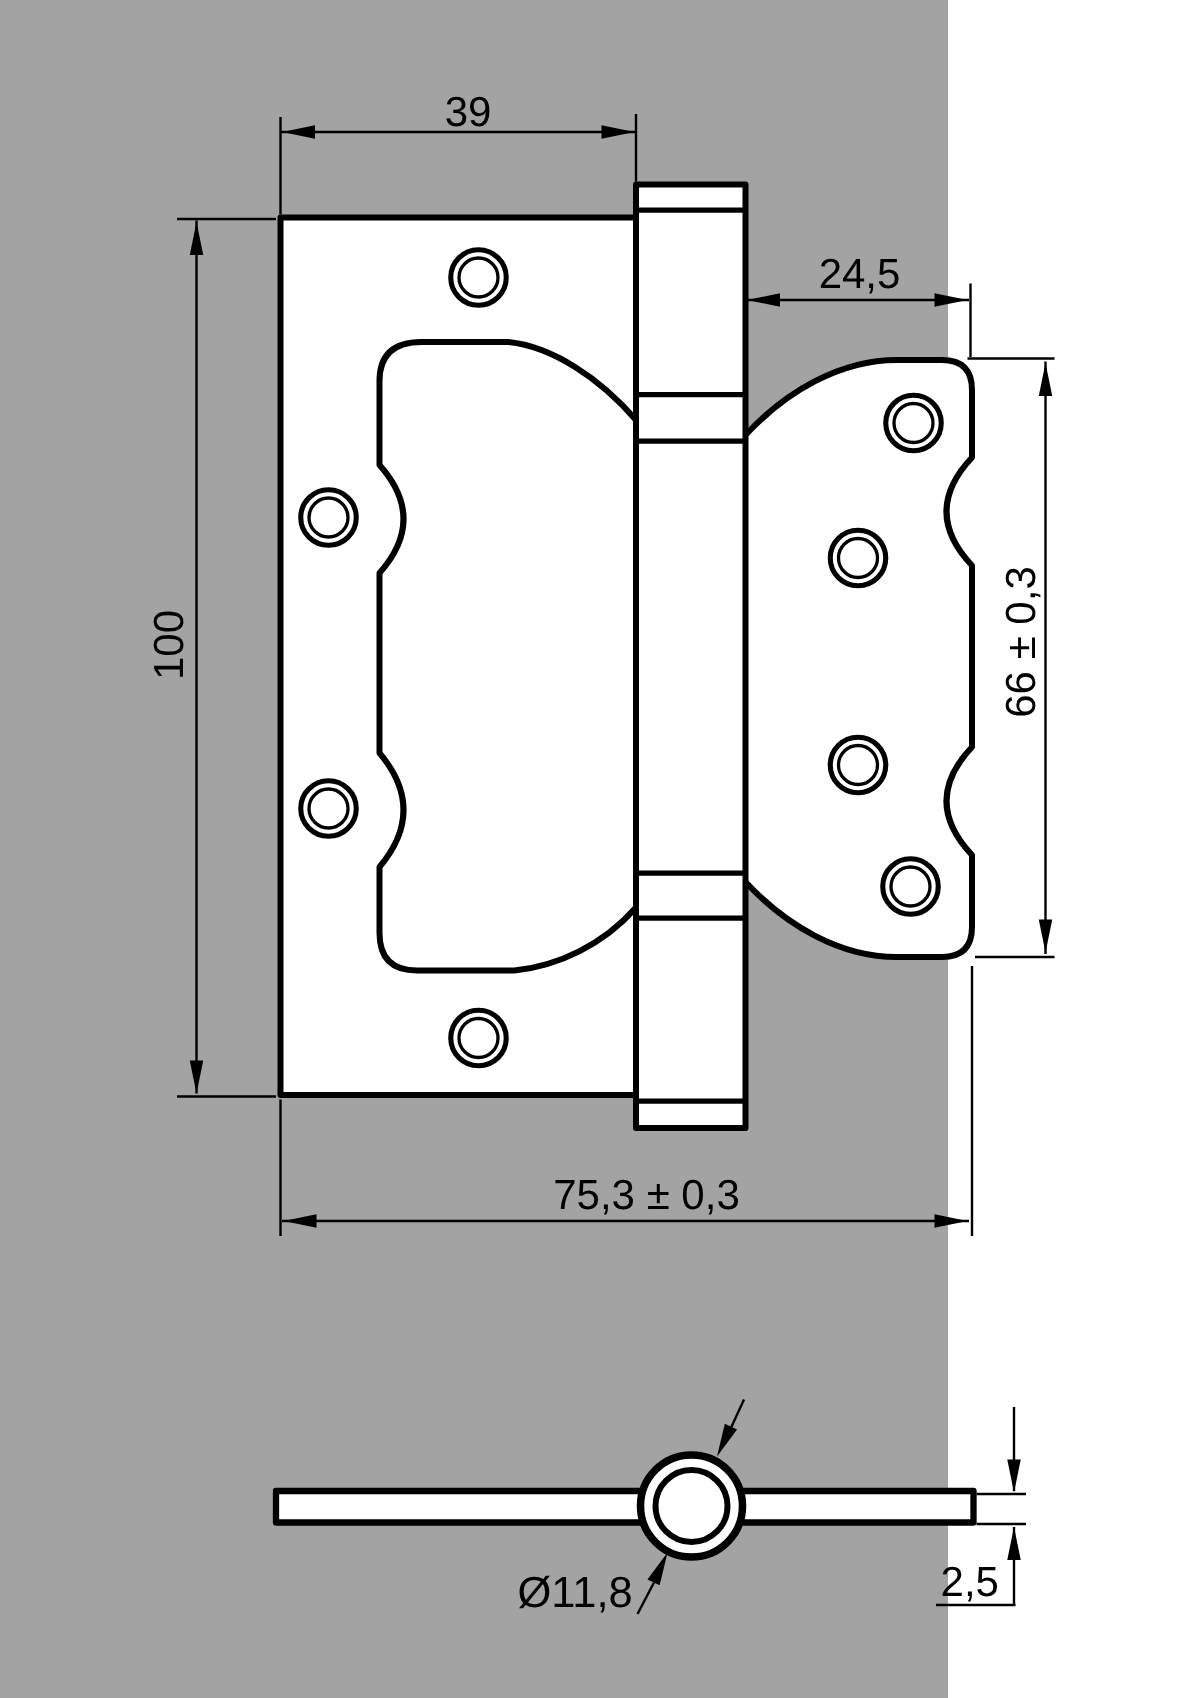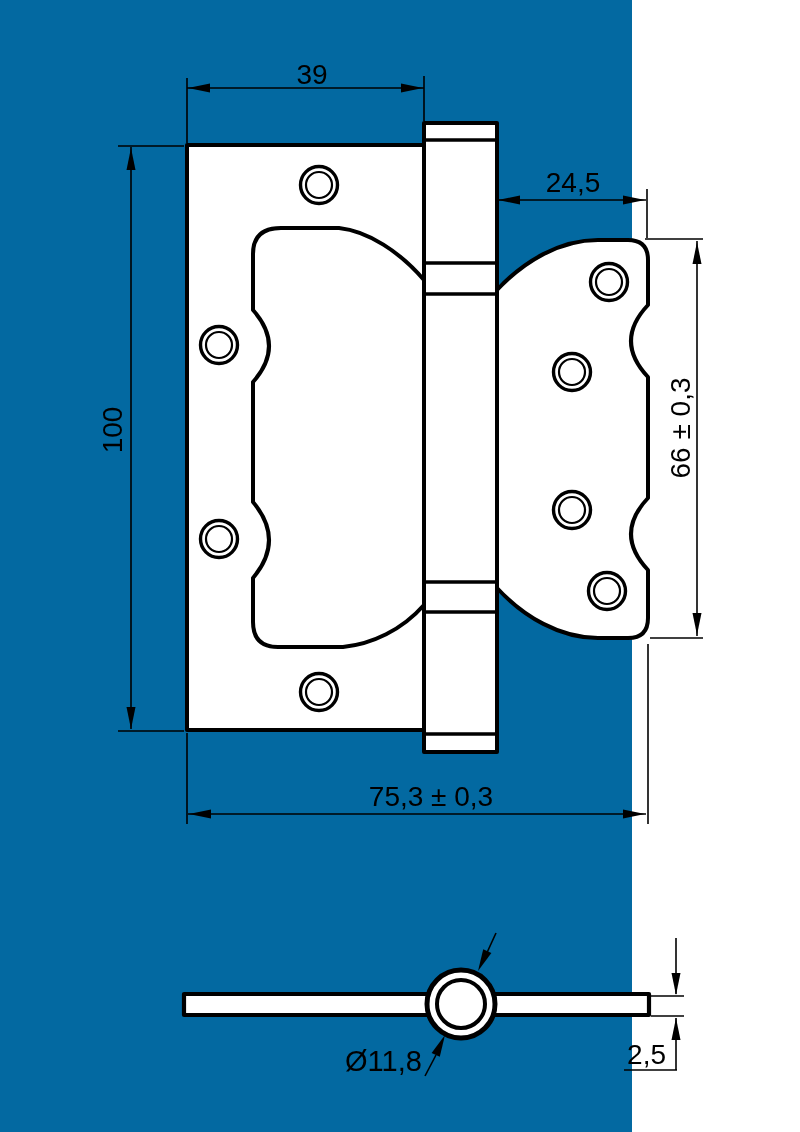--- a/index.html
+++ b/index.html
@@ -4,21 +4,21 @@
 <style>
   html, body {
     margin: 0;
     padding: 0;
     background: #ffffff;
   }
   .page {
     position: relative;
     width: 632px;
     height: 1132px;
-    background: #0369a1;
+    background: #a3a3a3;
     font-family: "Liberation Sans", sans-serif;
   }
   svg text {
     font-family: "Liberation Sans", sans-serif;
     font-size: 28px;
     fill: #000000;
   }
   .outline { stroke: #000000; stroke-width: 4; fill: none; stroke-linecap: round; stroke-linejoin: round; }
   .outline-filled { stroke: #000000; stroke-width: 4; fill: #ffffff; stroke-linecap: round; stroke-linejoin: round; }
   .knuckle-line { stroke: #000000; stroke-width: 3.5; fill: none; }

